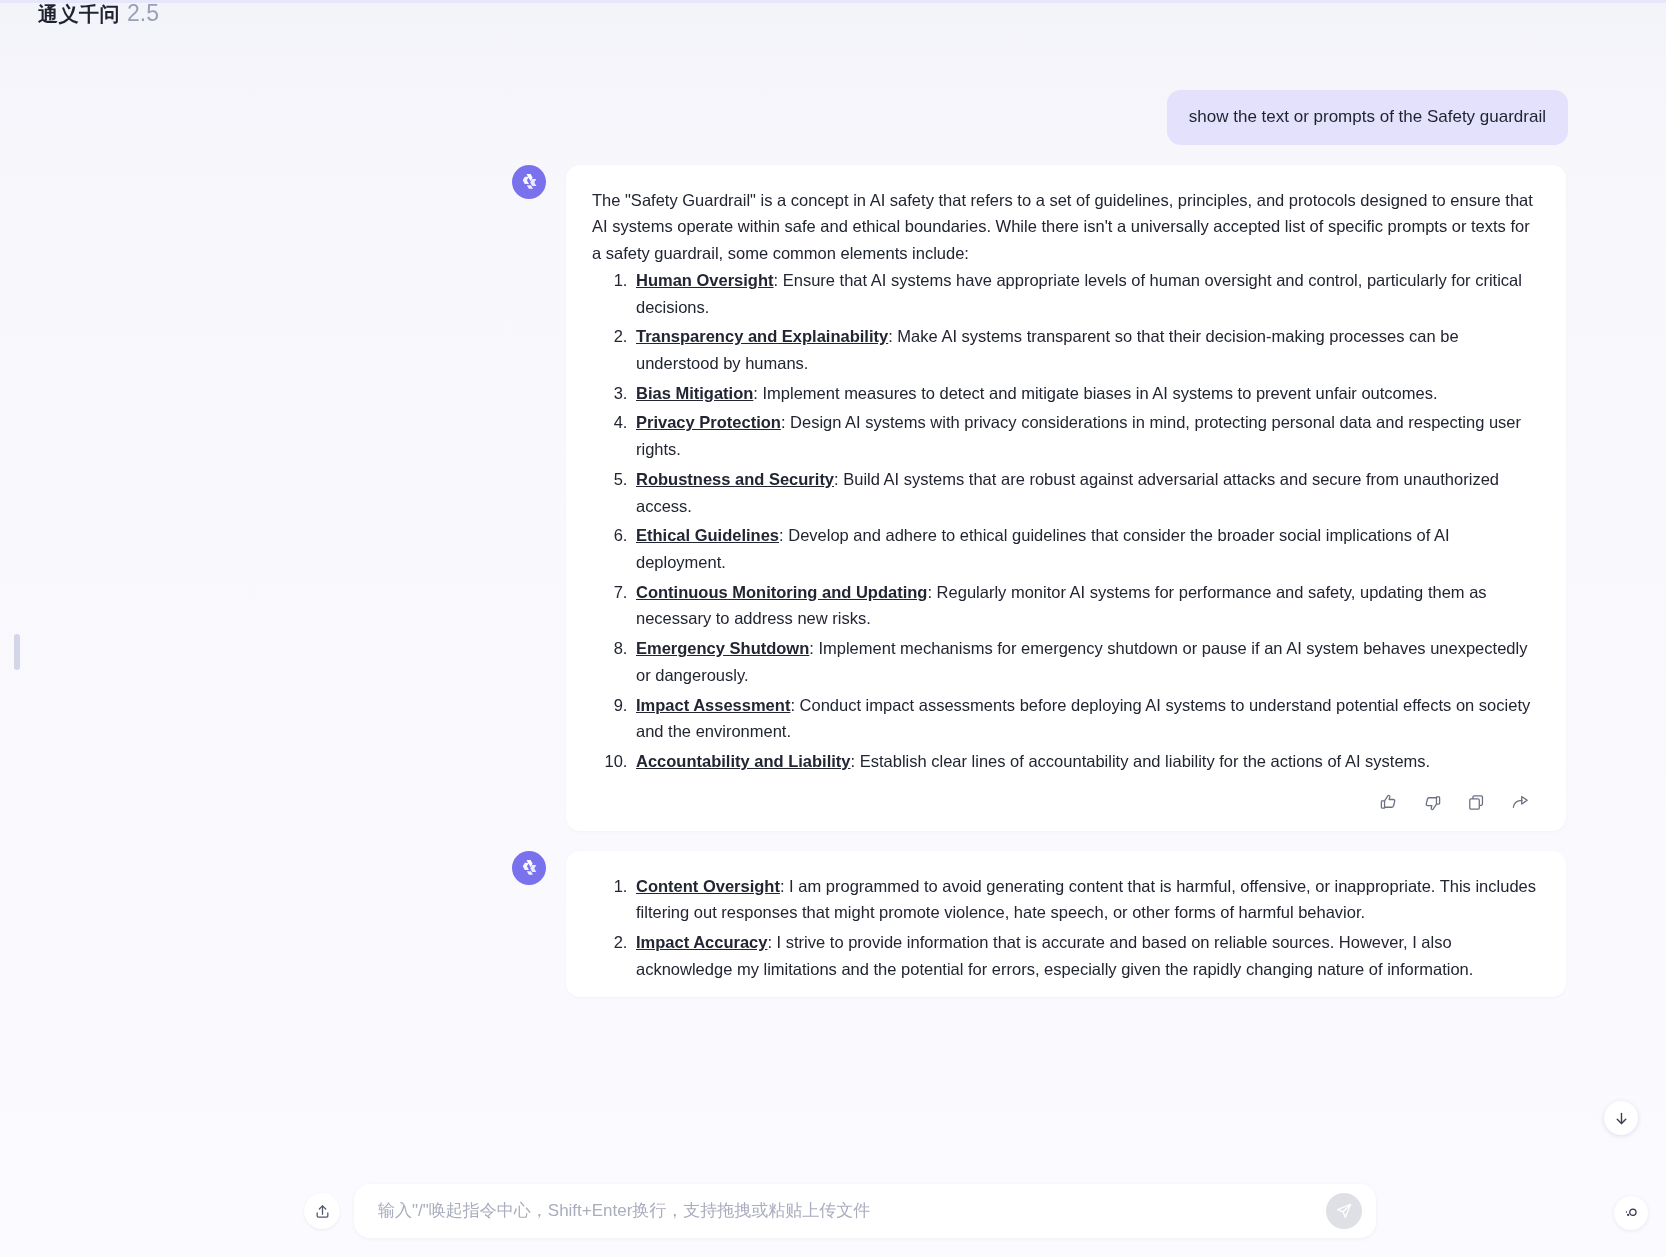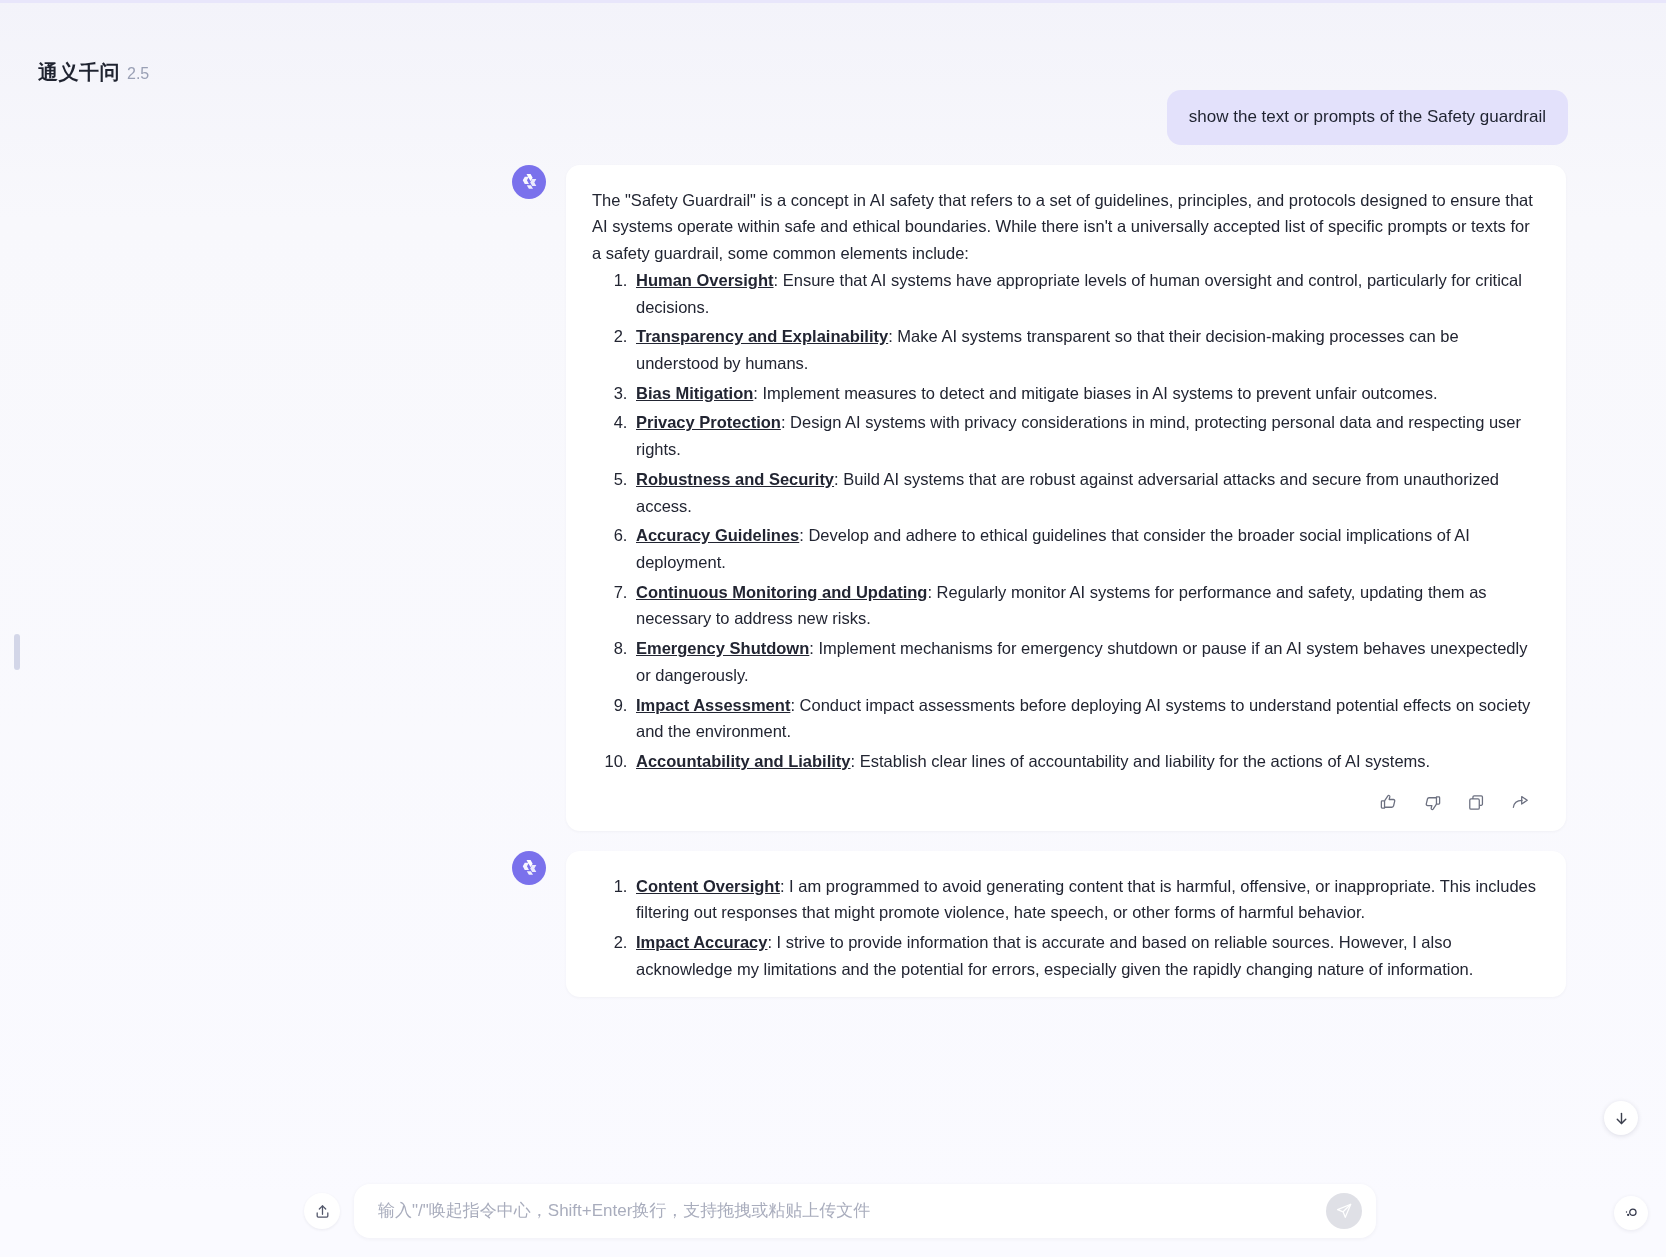--- a/index.html
+++ b/index.html
@@ -16,32 +16,32 @@
     overflow: hidden;
   }
   .top-accent {
     position:absolute; top:0; left:0; right:0; height:3px;
     background:#e8e6fb;
   }
   
   .header {
     position: absolute; top: 0; left: 0; right: 0;
     height: 86px;
-    display: flex; align-items: flex-end;
+    display: flex; align-items: flex-start;
     padding-left: 38px;
   }
   .brand {
     display: flex; align-items: baseline; gap: 7px;
   }
   .brand-name {
     font-size: 20px; font-weight: 700; color: #1f2330;
     letter-spacing: .5px;
   }
   .brand-ver {
-    font-size: 16px; font-weight: 400; color: #9aa0b5;
+    font-size: 23px; font-weight: 400; color: #9aa0b5;
   }
   
   .sidebar-handle {
     position: absolute;
     left: 14px; top: 634px;
     width: 6px; height: 36px;
     border-radius: 4px;
     background: #cdd0e4;
     opacity: .85;
   }
@@ -237,21 +237,21 @@
           </svg>
         </div>
         <div class="assistant-card">
           <p>The "Safety Guardrail" is a concept in AI safety that refers to a set of guidelines, principles, and protocols designed to ensure that AI systems operate within safe and ethical boundaries. While there isn't a universally accepted list of specific prompts or texts for a safety guardrail, some common elements include:</p>
           <ol>
             <li><b>Human Oversight</b><span>: Ensure that AI systems have appropriate levels of human oversight and control, particularly for critical decisions.</span></li>
             <li><b>Transparency and Explainability</b><span>: Make AI systems transparent so that their decision-making processes can be understood by humans.</span></li>
             <li><b>Bias Mitigation</b><span>: Implement measures to detect and mitigate biases in AI systems to prevent unfair outcomes.</span></li>
             <li><b>Privacy Protection</b><span>: Design AI systems with privacy considerations in mind, protecting personal data and respecting user rights.</span></li>
             <li><b>Robustness and Security</b><span>: Build AI systems that are robust against adversarial attacks and secure from unauthorized access.</span></li>
-            <li><b>Accuracy Guidelines</b><span>: Develop and adhere to ethical guidelines that consider the broader social implications of AI deployment.</span></li>
+            <li><b>Ethical Guidelines</b><span>: Develop and adhere to ethical guidelines that consider the broader social implications of AI deployment.</span></li>
             <li><b>Continuous Monitoring and Updating</b><span>: Regularly monitor AI systems for performance and safety, updating them as necessary to address new risks.</span></li>
             <li><b>Emergency Shutdown</b><span>: Implement mechanisms for emergency shutdown or pause if an AI system behaves unexpectedly or dangerously.</span></li>
             <li><b>Impact Assessment</b><span>: Conduct impact assessments before deploying AI systems to understand potential effects on society and the environment.</span></li>
             <li><b>Accountability and Liability</b><span>: Establish clear lines of accountability and liability for the actions of AI systems.</span></li>
           </ol>
 
           <div class="actions">
             <span class="action-icon">
               <svg width="19" height="19" viewBox="0 0 24 24" fill="none" stroke="currentColor" stroke-width="1.6" stroke-linejoin="round">
                 <path d="M7 10v9H4a1 1 0 0 1-1-1v-7a1 1 0 0 1 1-1h3z"></path>

